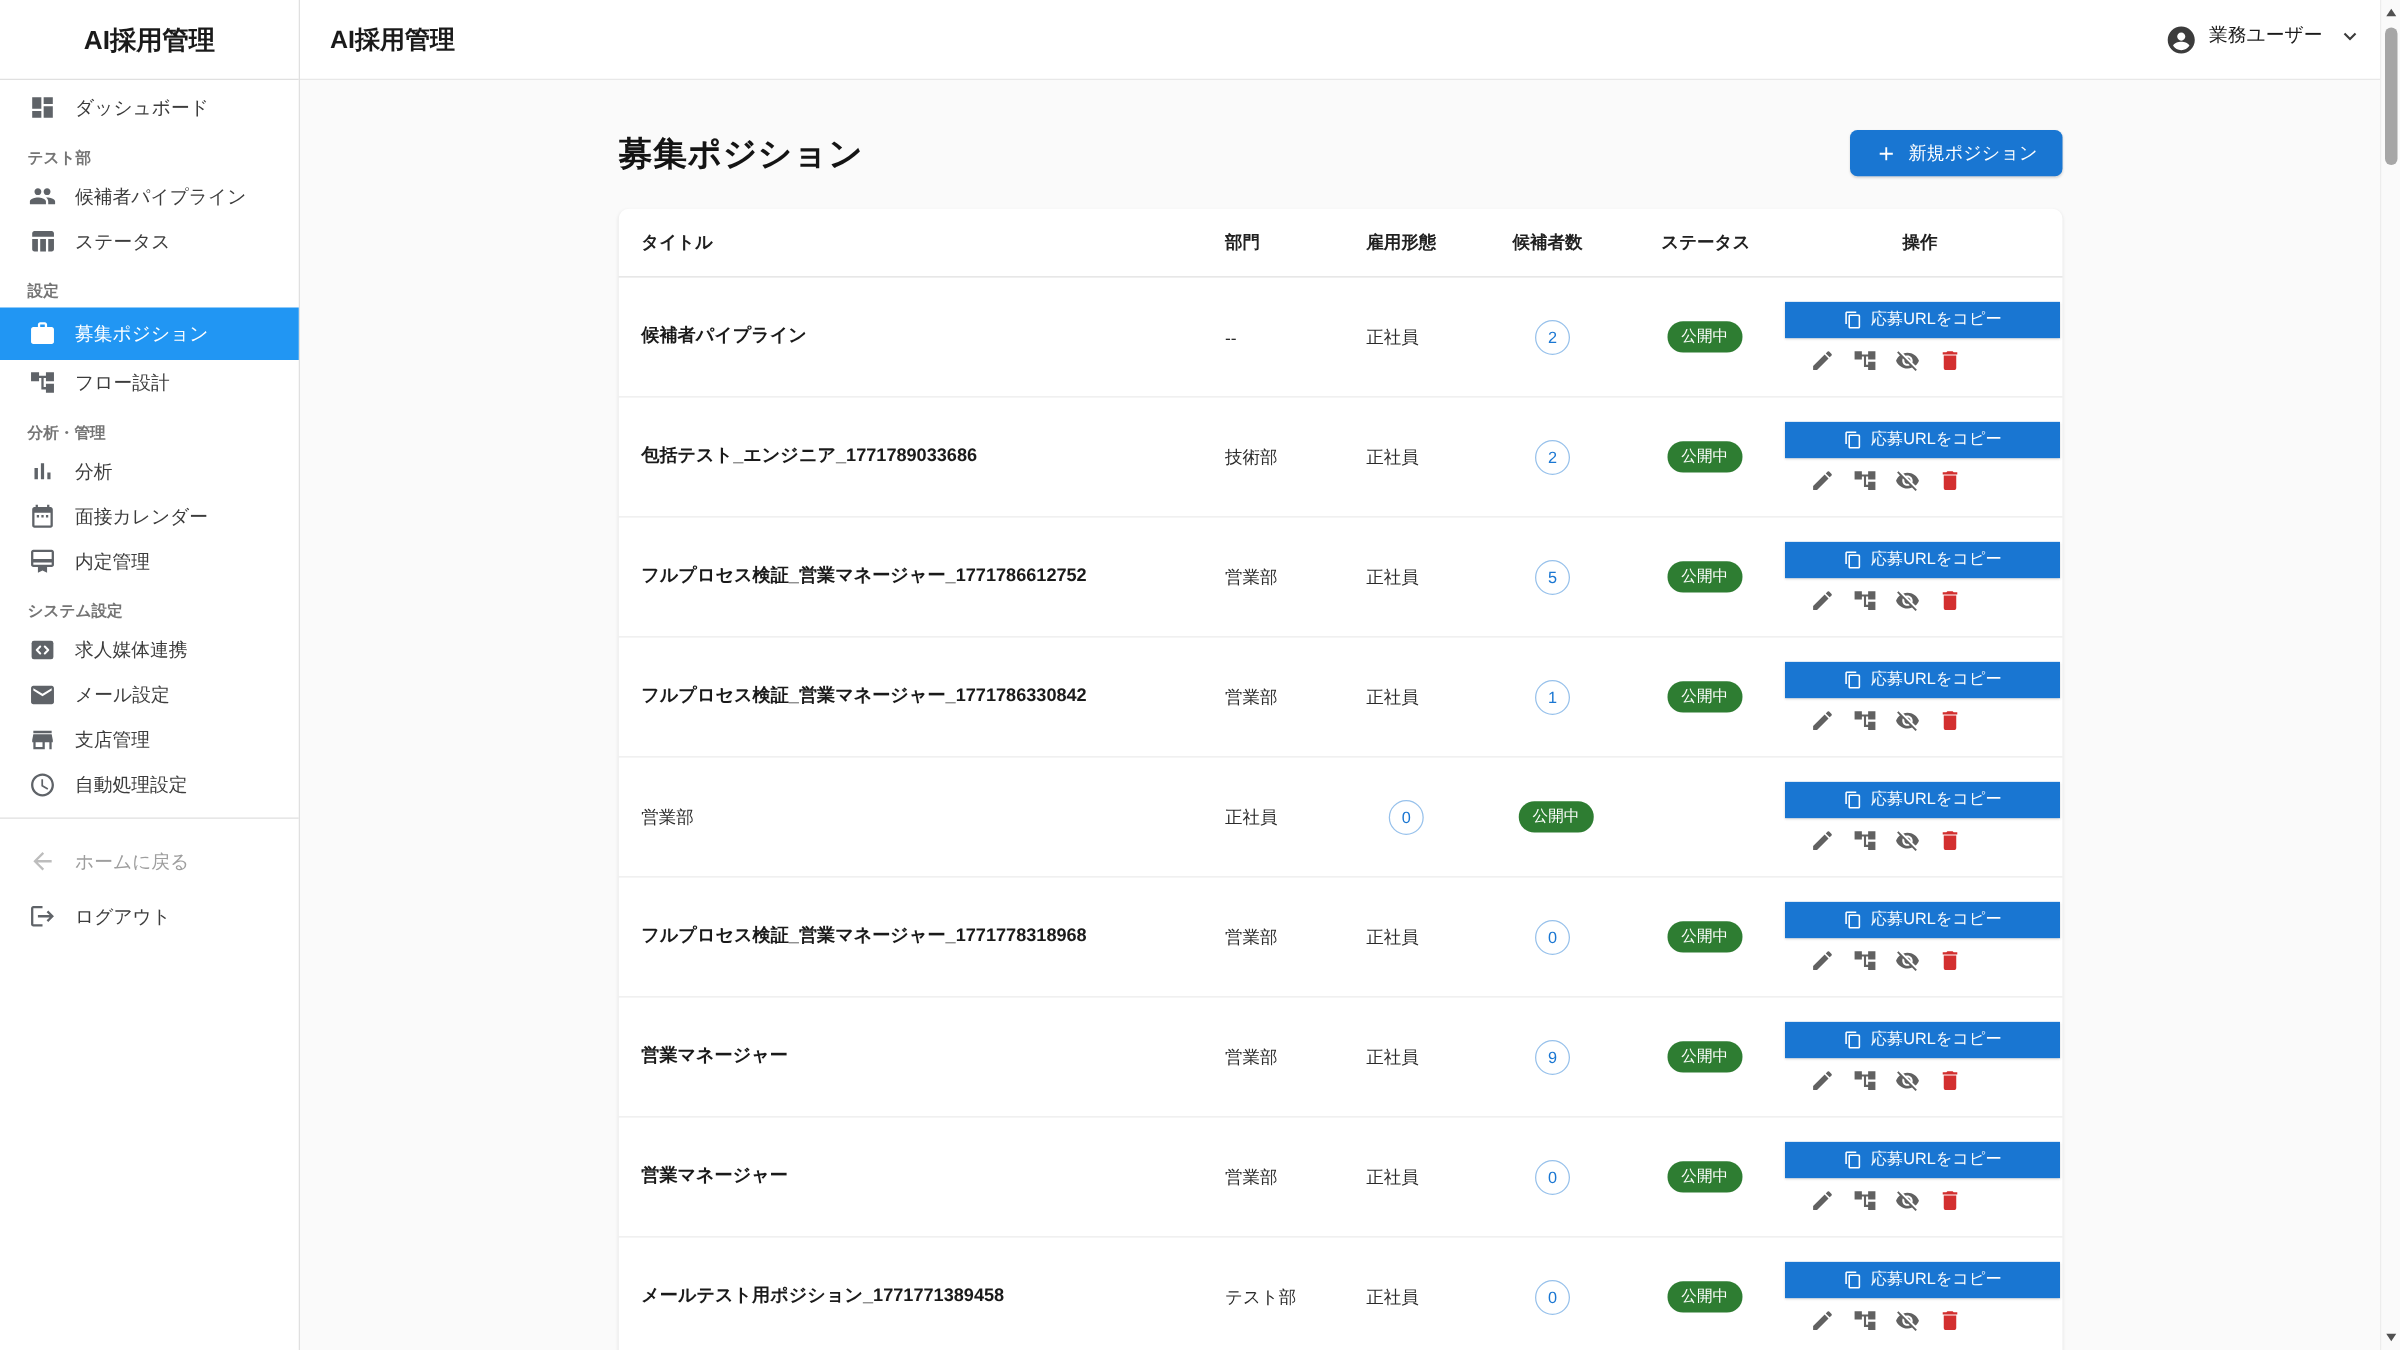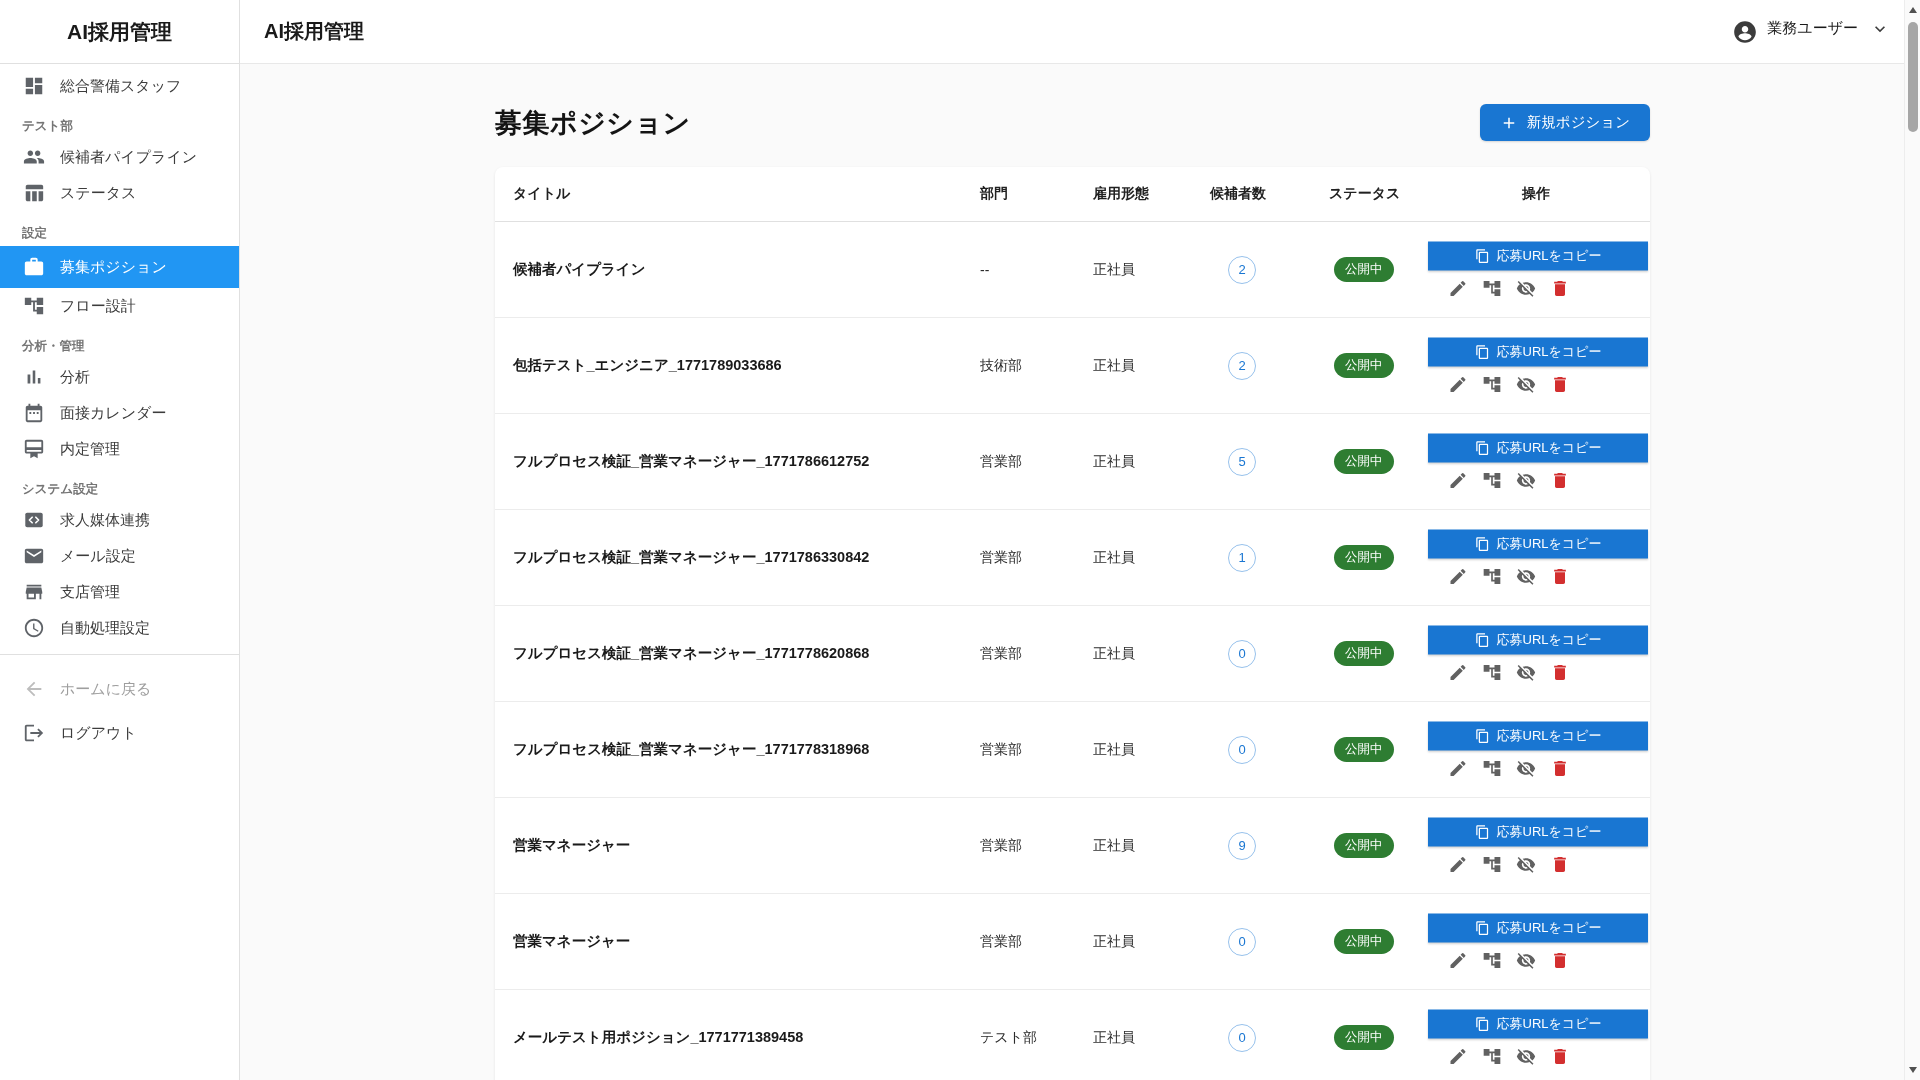--- a/index.html
+++ b/index.html
@@ -136,21 +136,21 @@
 
   <aside class="sidebar">
     <div class="sidebar-title">AI採用管理</div>
     <nav class="nav" id="nav">
         <div class="nav-item">
           <span class="ic">
             <svg viewBox="0 0 24 24" fill="currentColor">
               <path d="M3 13h8V3H3v10zm0 8h8v-6H3v6zm10 0h8V11h-8v10zm0-18v6h8V3h-8z"></path>
             </svg>
           </span>
-          <span>総合警備スタッフ</span>
+          <span>ダッシュボード</span>
         </div>
         <div class="section-label">テスト部</div>
         <div class="nav-item">
           <span class="ic">
             <svg viewBox="0 0 24 24" fill="currentColor">
               <path d="M16 11c1.66 0 2.99-1.34 2.99-3S17.66 5 16 5s-3 1.34-3 3 1.34 3 3 3zm-8 0c1.66 0 2.99-1.34 2.99-3S9.66 5 8 5 5 6.34 5 8s1.34 3 3 3zm0 2c-2.33 0-7 1.17-7 3.5V19h14v-2.5c0-2.33-4.67-3.5-7-3.5zm8 0c-.29 0-.62.02-.97.05 1.16.84 1.97 1.97 1.97 3.45V19h6v-2.5c0-2.33-4.67-3.5-7-3.5z"></path>
             </svg>
           </span>
           <span>候補者パイプライン</span>
         </div>
@@ -455,21 +455,20 @@
                       <span class="op danger">
                         <svg viewBox="0 0 24 24" fill="currentColor">
                           <path d="M6 19c0 1.1.9 2 2 2h8c1.1 0 2-.9 2-2V7H6v12zM19 4h-3.5l-1-1h-5l-1 1H5v2h14V4z"></path>
                         </svg>
                       </span>
                     </div>
                   </div>
                 </div>
               </div>
               <div class="trow">
-                <div class="cell title">フルプロセス検証_営業マネージャー_1771778620868</div>
                 <div class="cell dept">営業部</div>
                 <div class="cell emp">正社員</div>
                 <div class="cell cand"><span class="cand-badge">0</span></div>
                 <div class="cell status"><span class="status-pill">公開中</span></div>
                 <div class="cell ops">
                   <div class="ops-inner">
                     <button class="copy-btn">
                       <span class="ic">
                         <svg viewBox="0 0 24 24" fill="currentColor">
                           <path d="M16 1H4c-1.1 0-2 .9-2 2v14h2V3h12V1zm3 4H8c-1.1 0-2 .9-2 2v14c0 1.1.9 2 2 2h11c1.1 0 2-.9 2-2V7c0-1.1-.9-2-2-2zm0 16H8V7h11v14z"></path>

